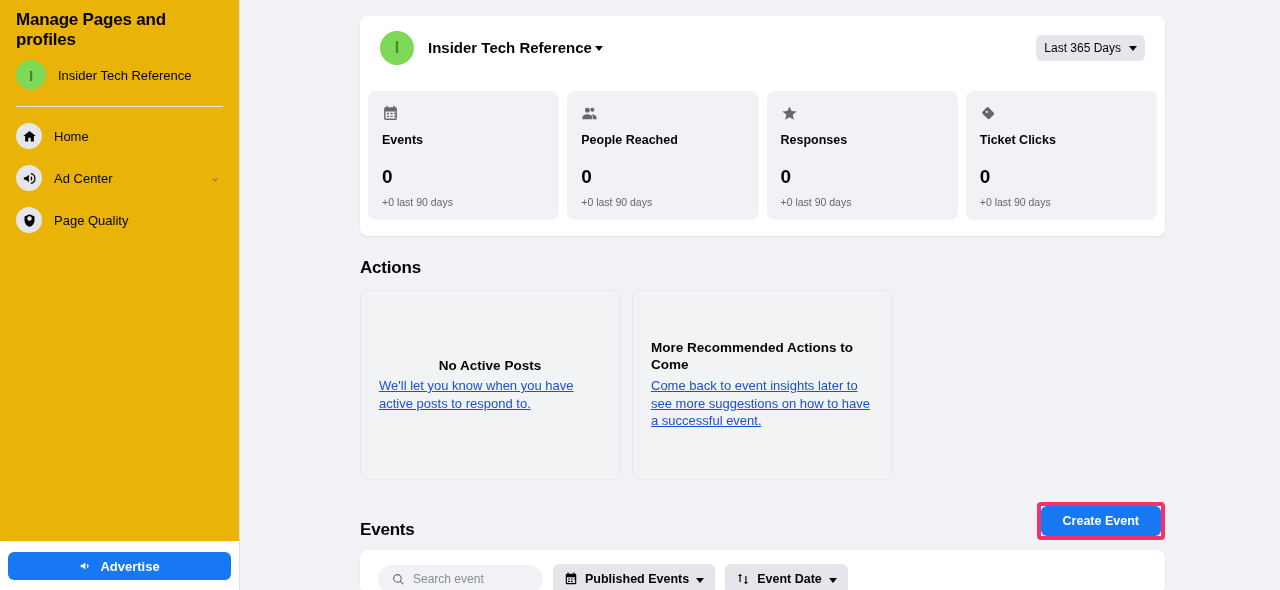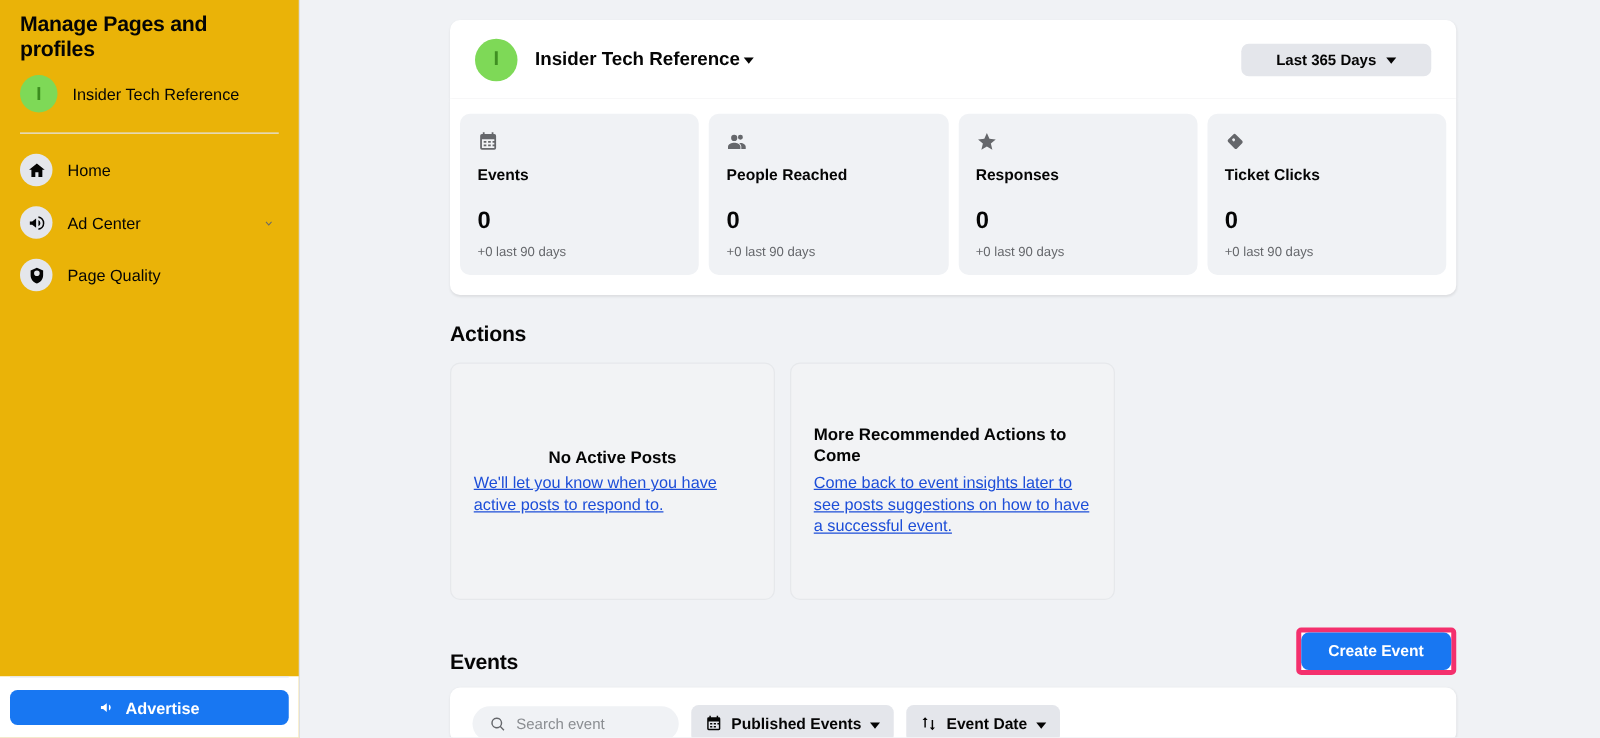--- a/index.html
+++ b/index.html
@@ -135,23 +135,23 @@
   }
   .page-title-wrap { display: flex; align-items: center; gap: 3px; cursor: pointer; }
   .page-title { font-size: 15px; font-weight: bold; color: #050505; }
   .caret { width: 0; height: 0; border-left: 4.5px solid transparent;
            border-right: 4.5px solid transparent; border-top: 5px solid #050505;
            margin-top: 2px; }
   .date-pill {
     display: flex; align-items: center; gap: 8px;
     background: #e4e6eb;
     border-radius: 6px;
-    padding: 6px 28px;
+    padding: 6px 8px;
     font-size: 12px;
-    font-weight: bold;
+    font-weight: normal;
     color: #050505;
     cursor: pointer;
   }
   .date-pill .caret { border-top-color: #050505; }
 
   
   .stats-strip {
     background: #ffffff;
     border-radius: 0 0 8px 8px;
     padding: 12px 8px 16px 8px;
@@ -385,21 +385,21 @@
       </div>
 
       <div class="section-h">Actions</div>
       <div class="actions-row">
         <div class="action-card">
           <div class="action-title">No Active Posts</div>
           <div class="action-desc">We'll let you know when you have active posts to respond to.</div>
         </div>
         <div class="action-card">
           <div class="action-title">More Recommended Actions to Come</div>
-          <div class="action-desc">Come back to event insights later to see posts suggestions on how to have a successful event.</div>
+          <div class="action-desc">Come back to event insights later to see more suggestions on how to have a successful event.</div>
         </div>
       </div>
 
       <div class="events-head">
         <div class="section-h" style="margin:0">Events</div>
         <div class="create-wrap">
           <button class="create-btn">Create Event</button>
         </div>
       </div>
 

